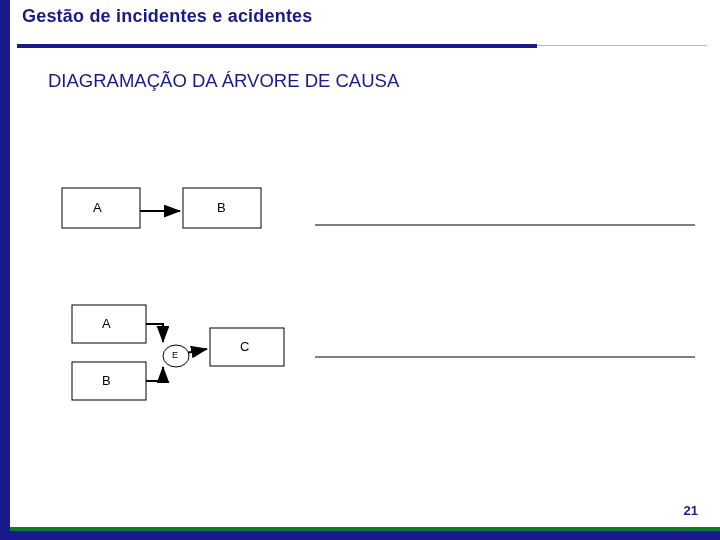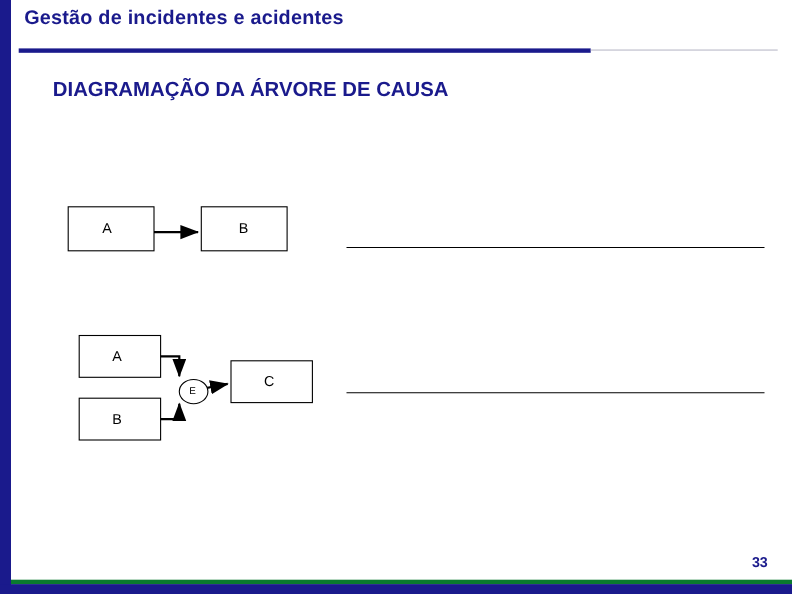--- a/index.html
+++ b/index.html
@@ -72,21 +72,21 @@
     height: 1px;
     background: #b9b9c8;
   }
 
   
   #section-heading {
     position: absolute;
     left: 48px;
     top: 70px;
     font-size: 18.5px;
-    font-weight: bold;
+    font-weight: normal;
     color: #1a1a8c;
     white-space: nowrap;
   }
 
   
   #diagram {
     position: absolute;
     left: 0;
     top: 0;
     width: 720px;
@@ -155,16 +155,16 @@
 
 <div class="node-label" style="left:93px; top:200px;">A</div>
 <div class="node-label" style="left:217px; top:200px;">B</div>
 
 <div class="node-label" style="left:102px; top:316px;">A</div>
 <div class="node-label" style="left:102px; top:373px;">B</div>
 <div class="node-label" style="left:240px; top:339px;">C</div>
 
 <div class="gate-label" style="left:172px; top:350px;">E</div>
 
-<div id="page-number">33</div>
+<div id="page-number">21</div>
 
 <div id="bottom-bar-green"></div>
 <div id="bottom-bar"></div>
 
 </body></html>

